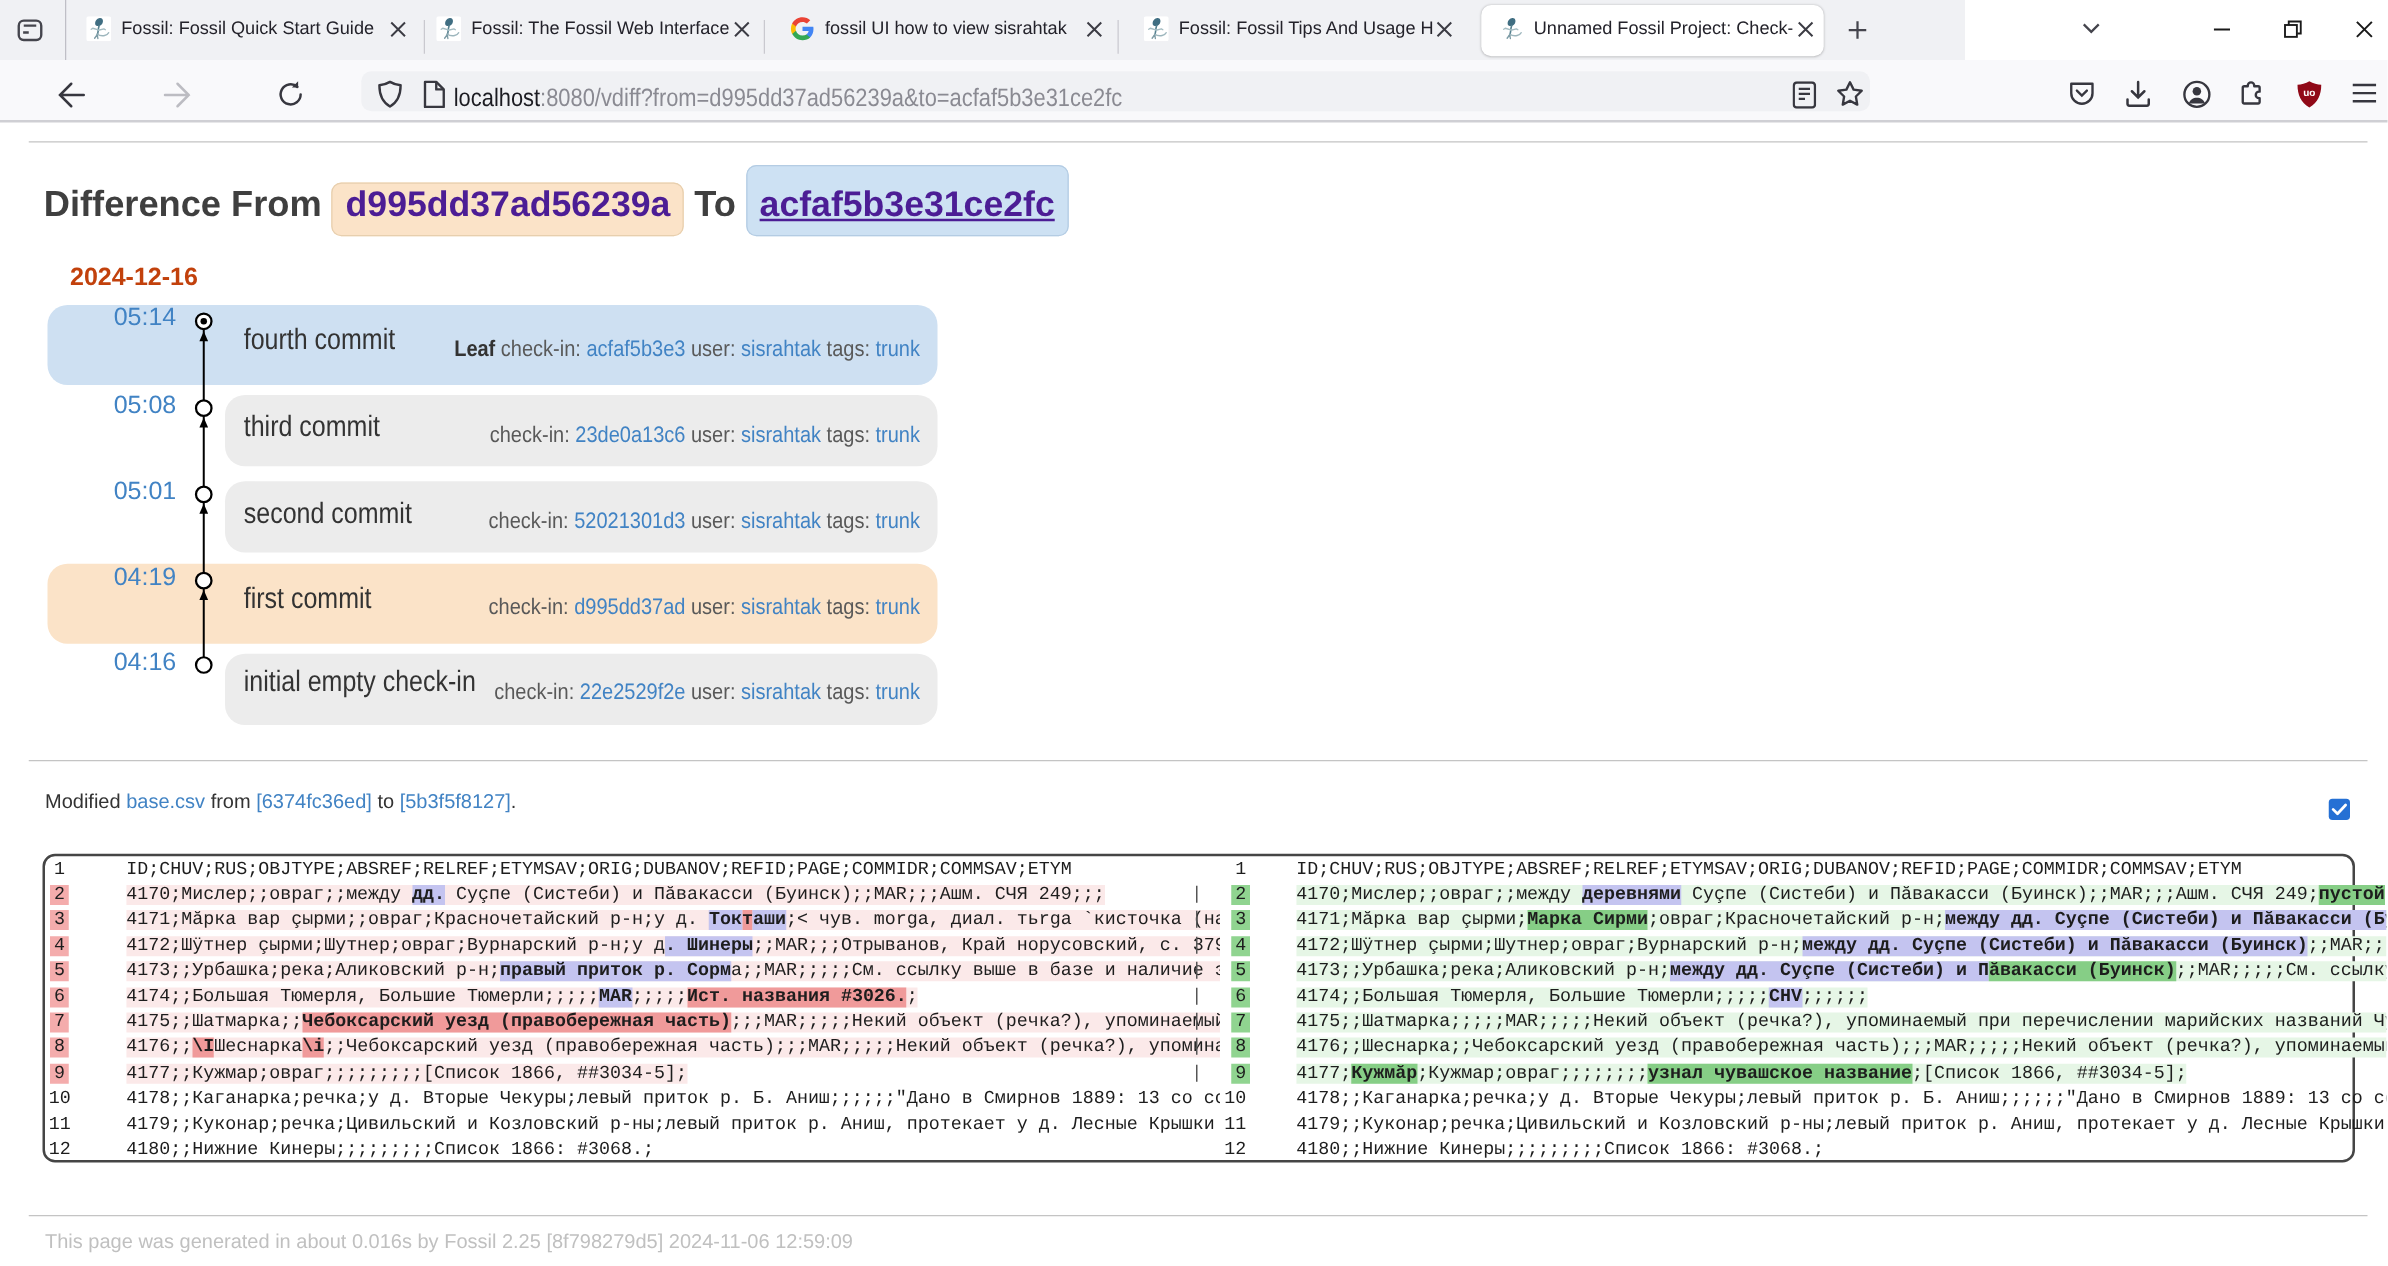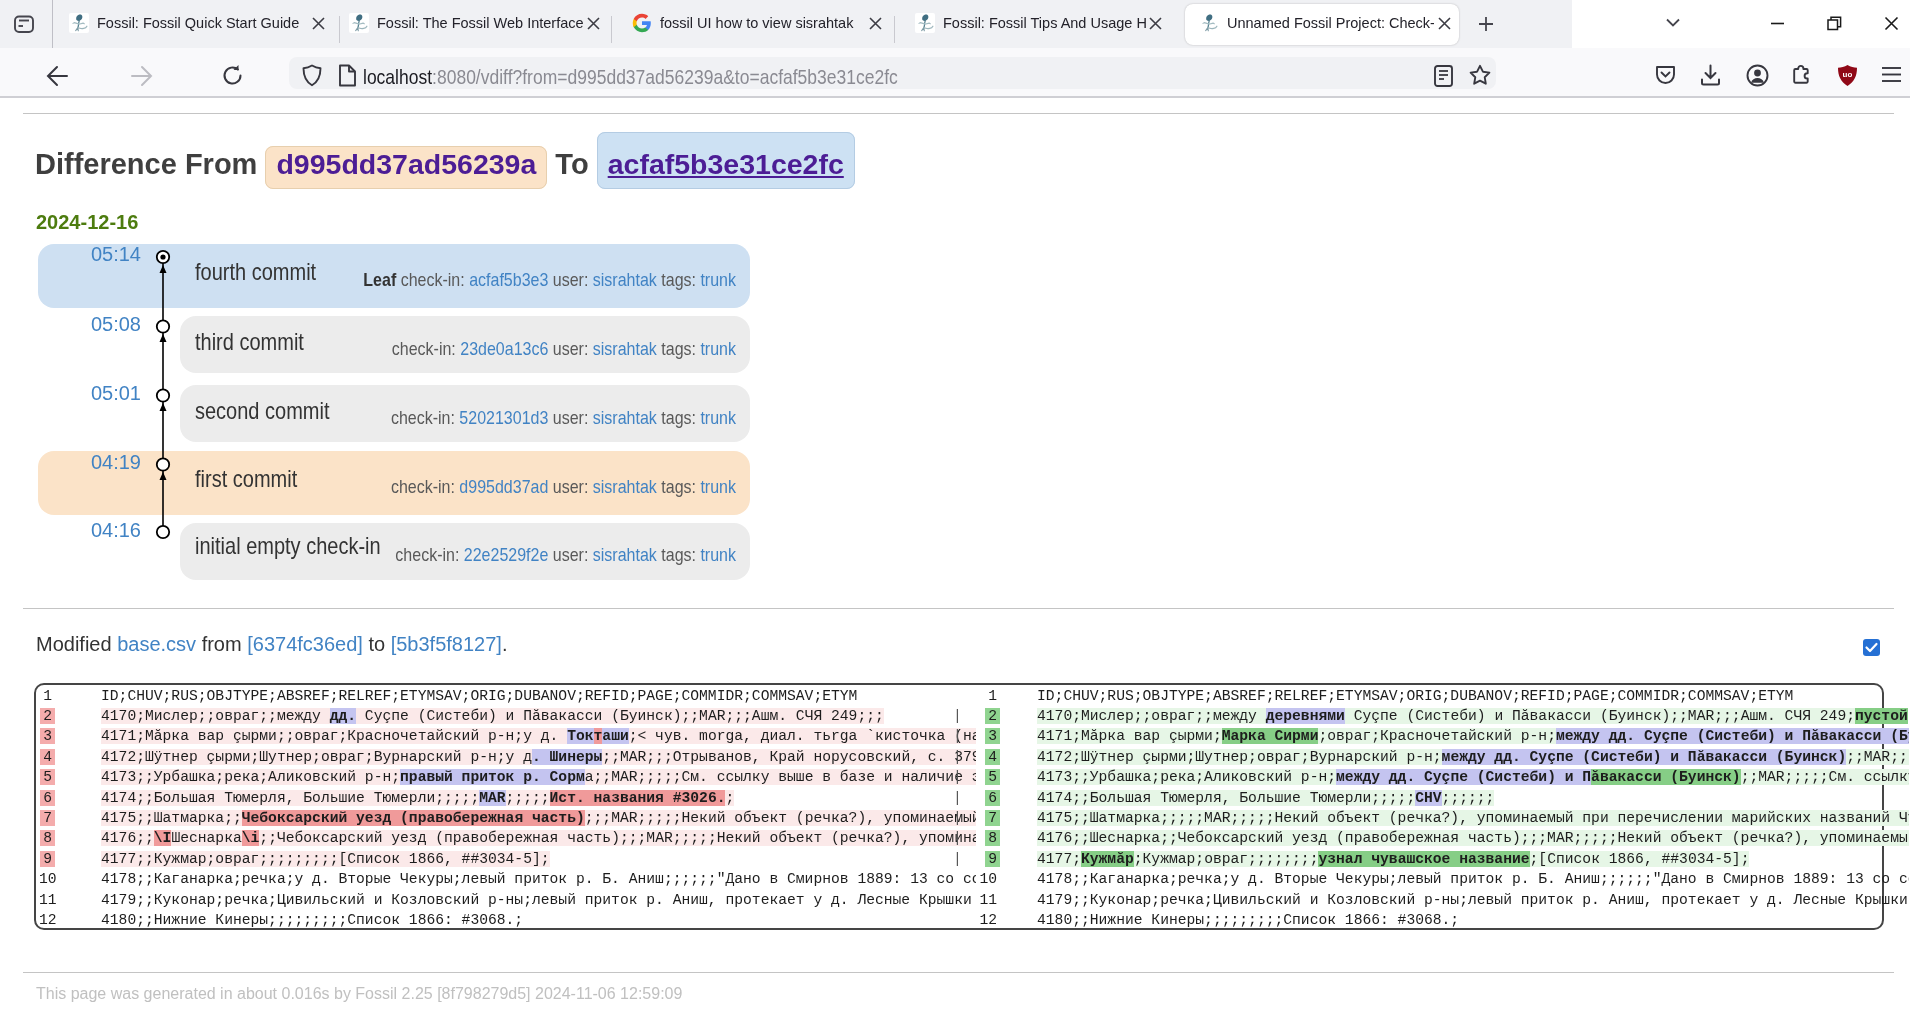--- a/index.html
+++ b/index.html
@@ -14,31 +14,31 @@
 .favicon { position:absolute; width:20px; height:20px; }
 #urlbar { position:absolute; left:289px; top:9px; width:1207px; height:32px; background:#f0f1f4; border-radius:8px; }
 #urltext { position:absolute; left:363px; top:18px; font-size:17.5px; color:#8a8a92; white-space:nowrap; transform:scaleY(1.15); transform-origin:left top; }
 #urltext b { color:#1b1b21; font-weight:normal; }
 
 .hr { position:absolute; left:23px; width:1871px; height:0; border-top:1.5px solid #c4c4c4; }
 #h2 { position:absolute; left:35px; top:148px; font-size:29px; font-weight:bold; color:#3f3f3f; }
 #h2 .hash { color:#4c1d95; font-size:28.5px; }
 #h2 .box1 { background:#fbe3c8; border:1px solid #e7cfae; border-radius:8px; padding:1px 10px 8px; }
 #h2 .box2 { background:#cde1f3; border:1px solid #b4cce3; border-radius:8px; padding:15px 10px 8px;text-decoration:underline; }
-#tldate { position:absolute; left:36px; top:211px; font-size:20px; font-weight:bold; color:#4d7c0f; }
+#tldate { position:absolute; left:56px; top:211px; font-size:20px; font-weight:bold; color:#c2410c; }
 .tlrow { position:absolute; border-radius:16px; }
 .tlsel { left:38px; width:712px; height:64px; }
 .tlblue { background:#cee0f2; }
 .tlpeach { background:#fbe3c8; }
 .tlgray { left:180px; width:570px; height:57px; background:#ececec; }
 .tltime { position:absolute; width:100px; text-align:right; font-size:20px; color:#4183c4; }
 .tlcmt { position:absolute; left:195px; font-size:20px; color:#333; white-space:nowrap; transform:scaleY(1.18); transform-origin:left top; }
 .tldet { position:absolute; width:541px; text-align:right; font-size:16px; color:#595959; white-space:nowrap; transform:scaleY(1.12); transform-origin:left top; }
 .tldet a { color:#4183c4; text-decoration:none; }
-#modline { position:absolute; left:36px; top:633px; font-size:20px; color:#333; }
+#modline { position:absolute; left:36px; top:633px; font-size:16px; color:#333; }
 #modline a { color:#4183c4; text-decoration:none; }
 #footer { position:absolute; left:36px; top:985px; font-size:16px; color:#c0c0c0; }
 
 #difftable { position:absolute; left:34px; top:683px; width:1850px; height:247px; border:2px solid #454545; border-radius:10px; background:#fff; }
 .dcol { position:absolute; top:0.5px; font-family:"Liberation Mono", monospace; font-size:14.66px; line-height:20.4px; white-space:pre; color:#1d1d1d; }
 .dnum { text-align:right; }
 .dnum span { padding:0 3px; }
 .dtxt { overflow:hidden;margin-left:28px; }
 #numl { left:0px; width:19px; }
 #txtl { left:37px; width:875px; }

